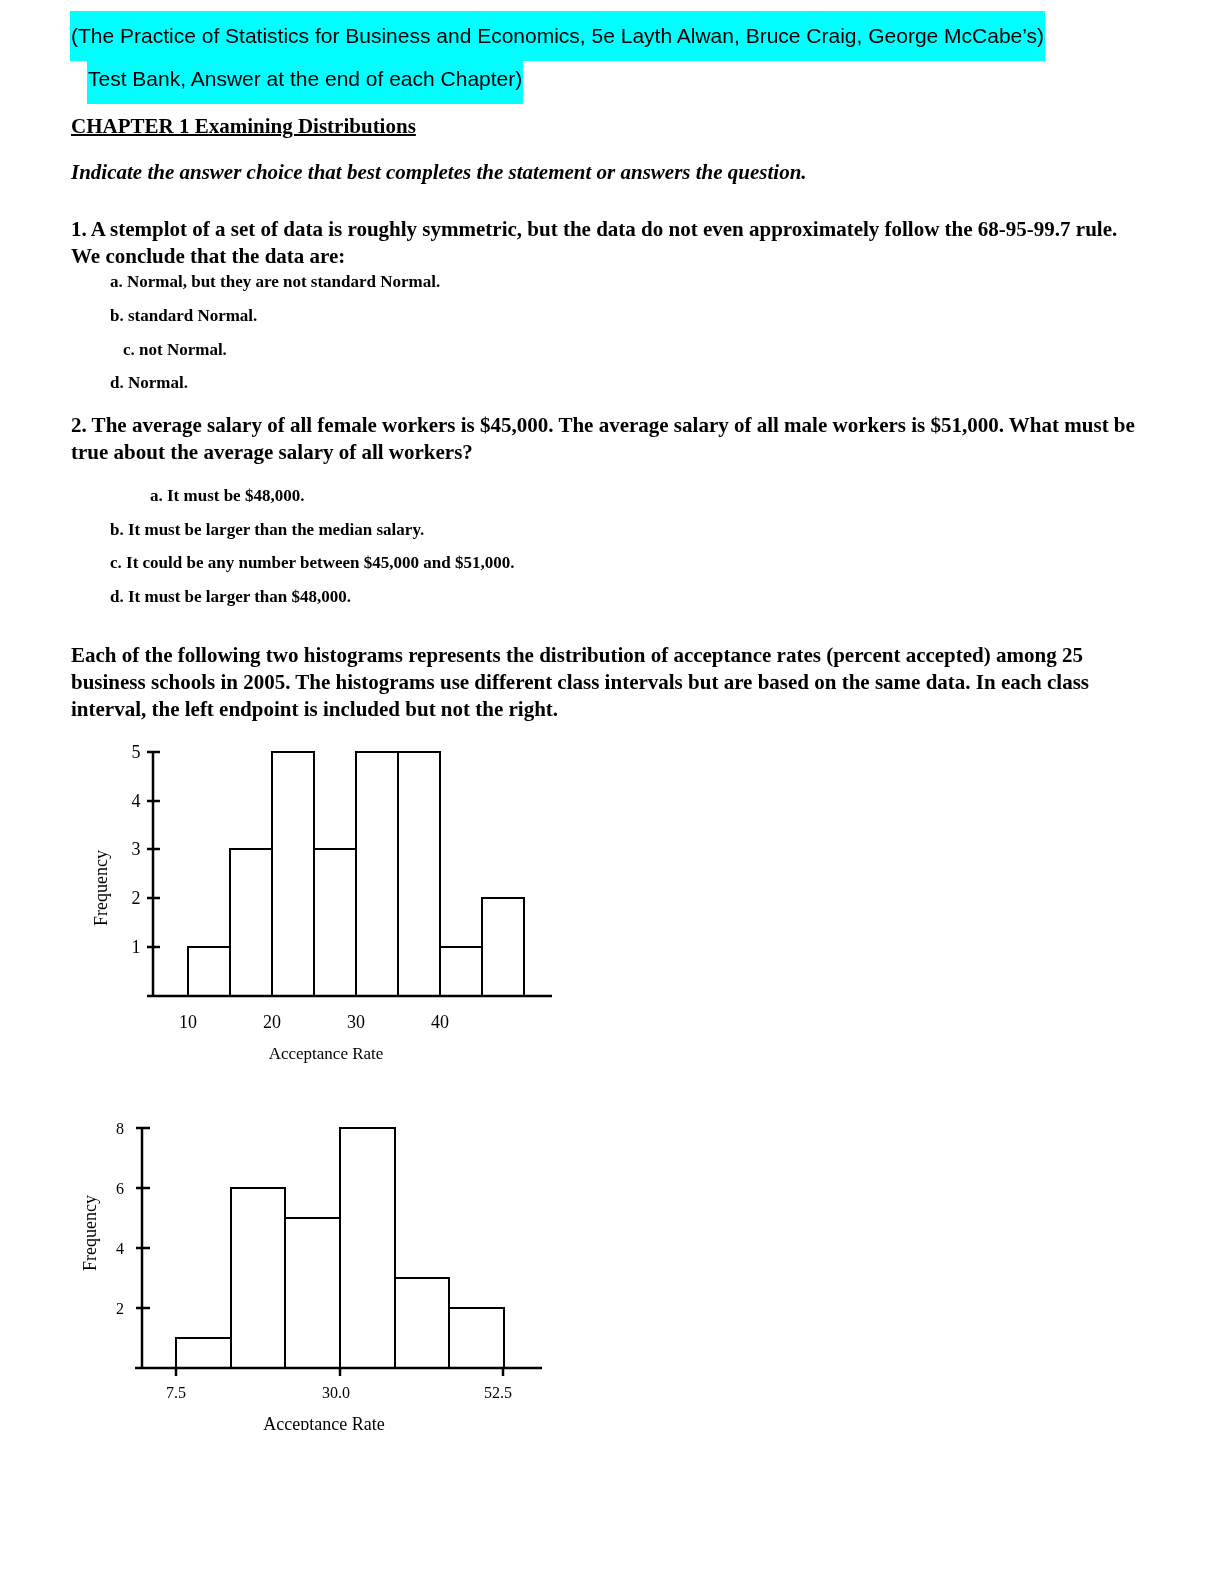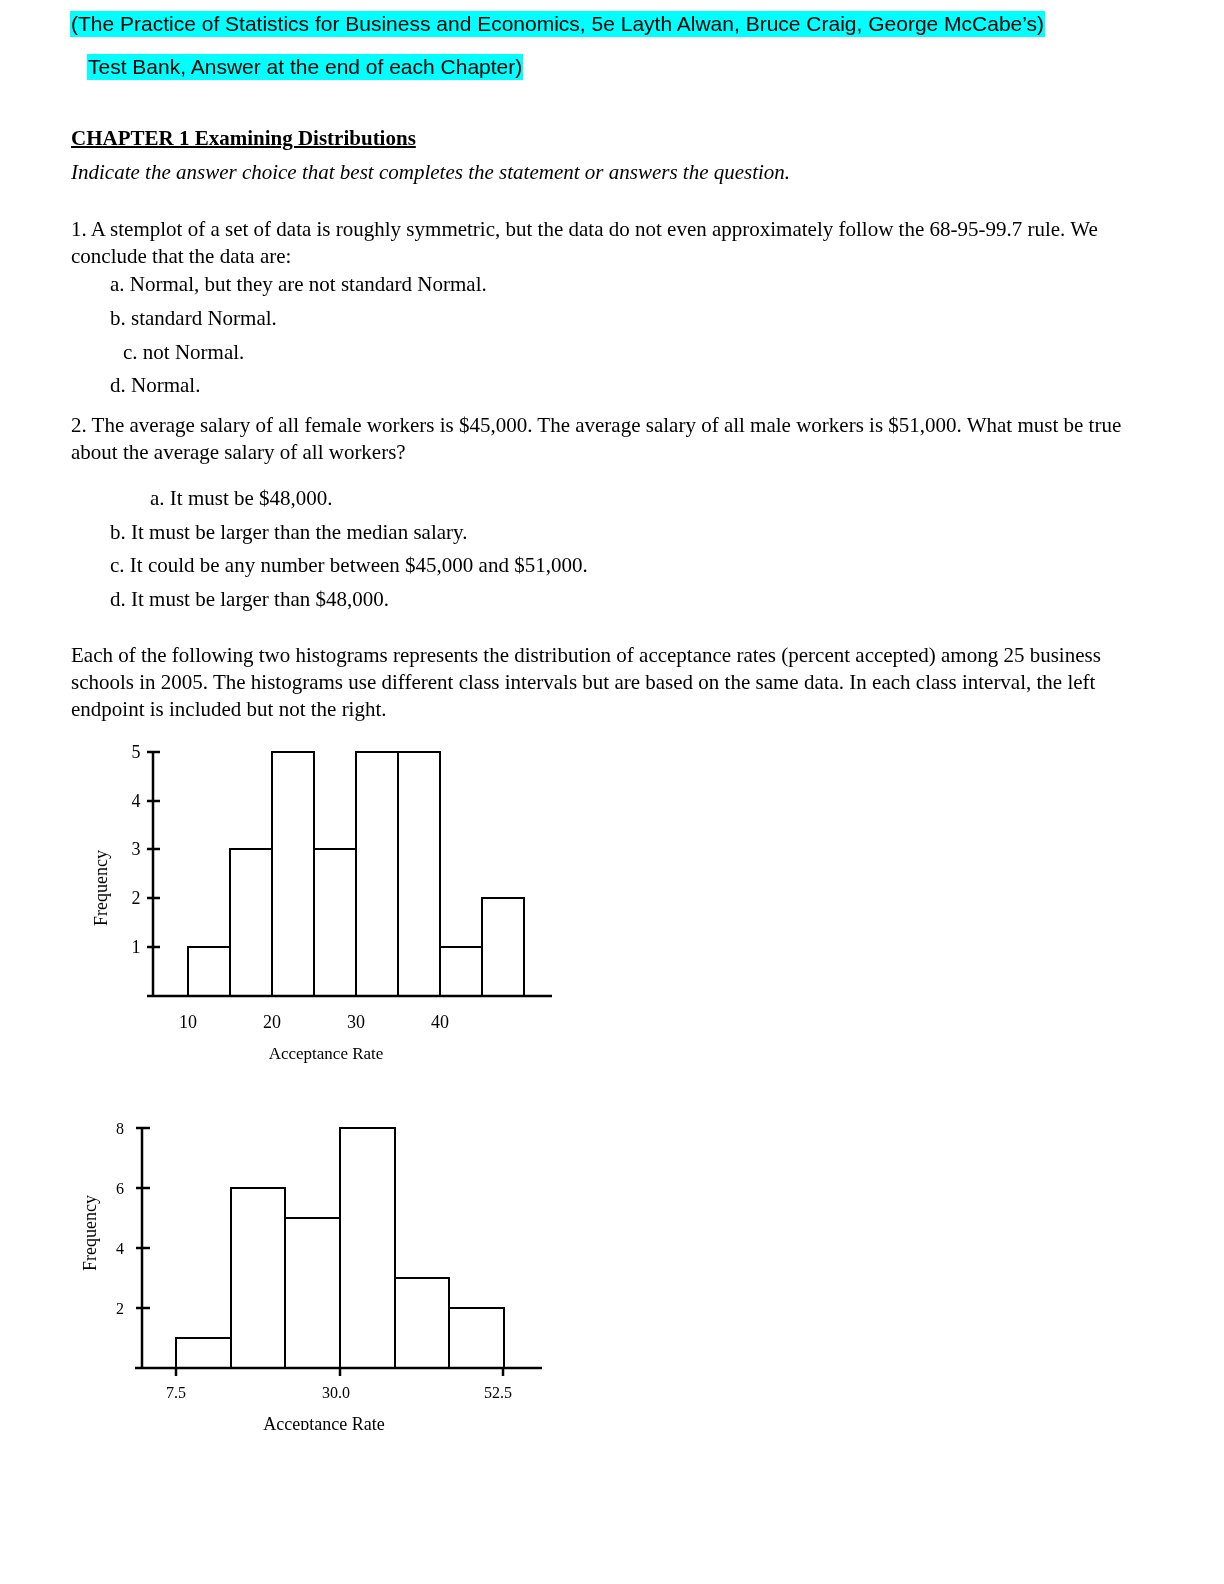--- a/index.html
+++ b/index.html
@@ -1,33 +1,33 @@
 <!DOCTYPE html>
 <html><head>
 <meta charset="utf-8">
 <style>
   html, body { margin: 0; padding: 0; background: #ffffff; }
   body { width: 1224px; height: 1584px; position: relative; overflow: hidden; color: #000; }
-  .serif { font-family: "Liberation Serif", "DejaVu Serif", serif; }
+  .serif { font-family: "Liberation Serif", "DejaVu Serif", serif; font-weight: bold; }
   .sans { font-family: "Liberation Sans", "DejaVu Sans", sans-serif; }
-  .hl { position: absolute; background: #00ffff; font-size: 21px; line-height: 26px; white-space: nowrap; padding: 0 1px; }
+  .hl { position: absolute; background: #00ffff; font-size: 21px; line-height: 26px; white-space: nowrap; padding: 12px 1px; }
   .abs { position: absolute; white-space: nowrap; }
   .title { font-size: 21px; font-weight: bold; text-decoration: underline; text-decoration-thickness: 2px; }
   .instr { font-size: 21px; font-style: italic; }
-  .opt { font-size: 21px; }
+  .opt { font-size: 17px; }
   .para { position: absolute; left: 71px; width: 1080px; font-size: 21px; line-height: 27px; }
   svg text { font-family: "Liberation Serif", "DejaVu Serif", serif; }
 </style>
 </head>
 <body>
 
 <div class="hl sans" style="left:70px; top:11px;">(The Practice of Statistics for Business and Economics, 5e Layth Alwan, Bruce Craig, George McCabe’s)</div>
 <div class="hl sans" style="left:72px; top:54px;margin-left:15px;">Test Bank, Answer at the end of each Chapter)</div>
 
-<div class="abs serif title" style="left:71px; top:114px;margin-top:12px;">CHAPTER 1 Examining Distributions</div>
+<div class="abs serif title" style="left:71px; top:114px;">CHAPTER 1 Examining Distributions</div>
 
 <div class="abs serif instr" style="left:71px; top:160px;">Indicate the answer choice that best completes the statement or answers the question.</div>
 
 <div class="para serif" style="top:216px; width:1060px;">1. A stemplot of a set of data is roughly symmetric, but the data do not even approximately follow the 68-95-99.7 rule. We conclude that the data are:</div>
 <div class="abs serif opt" style="left:110px; top:272px;">a. Normal, but they are not standard Normal.</div>
 <div class="abs serif opt" style="left:110px; top:306px;">b. standard Normal.</div>
 <div class="abs serif opt" style="left:110px; top:340px;margin-left:13px;">c. not Normal.</div>
 <div class="abs serif opt" style="left:110px; top:373px;">d. Normal.</div>
 
 <div class="para serif" style="top:412px;">2. The average salary of all female workers is $45,000. The average salary of all male workers is $51,000. What must be true about the average salary of all workers?</div>

